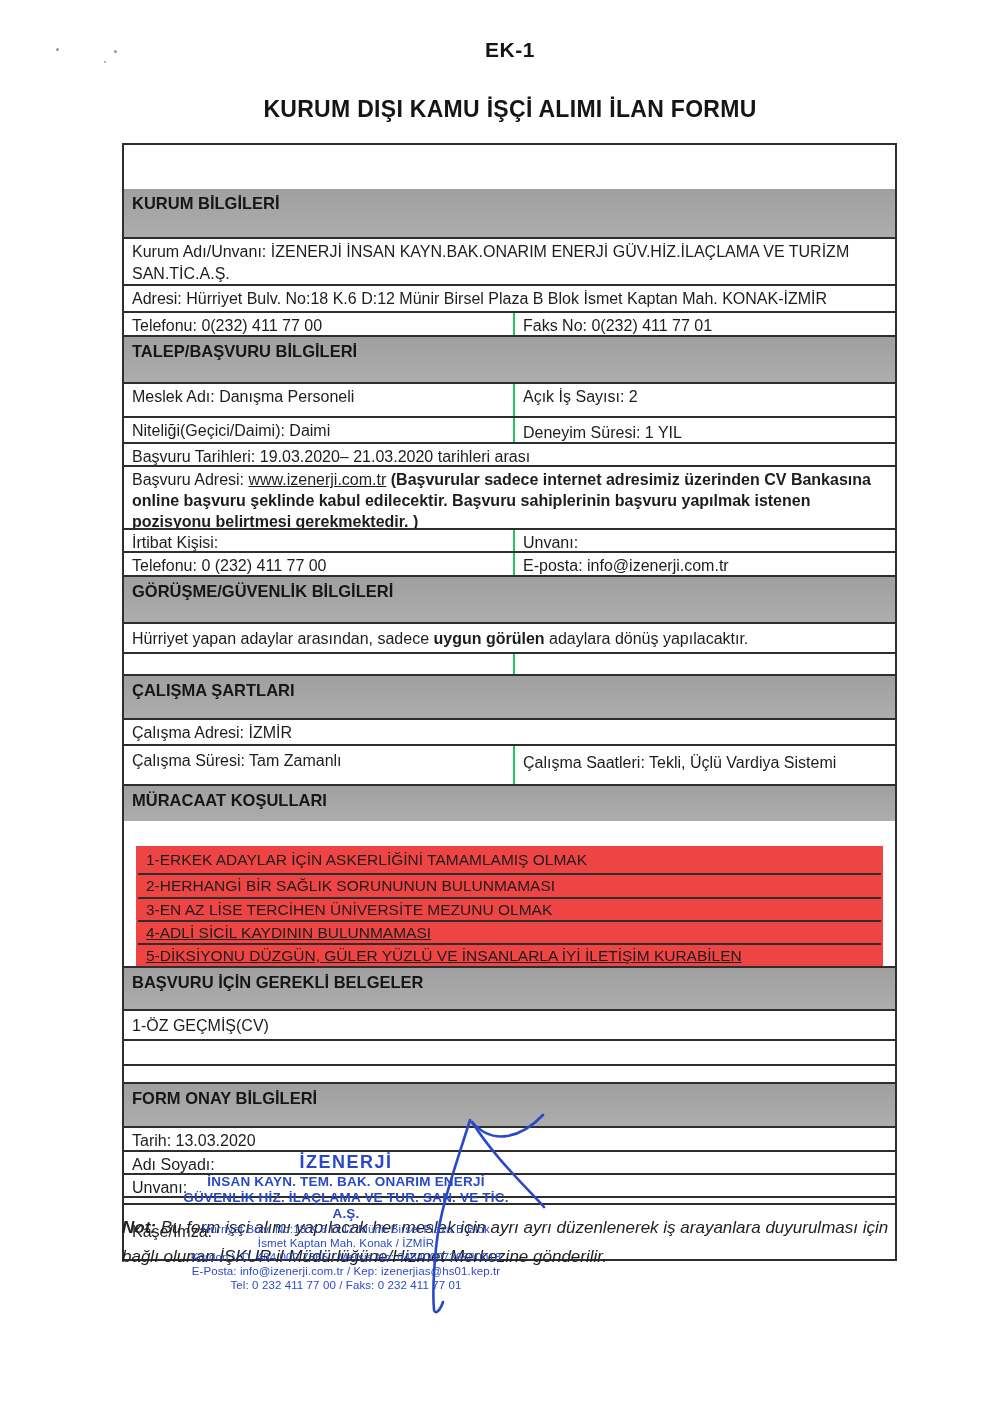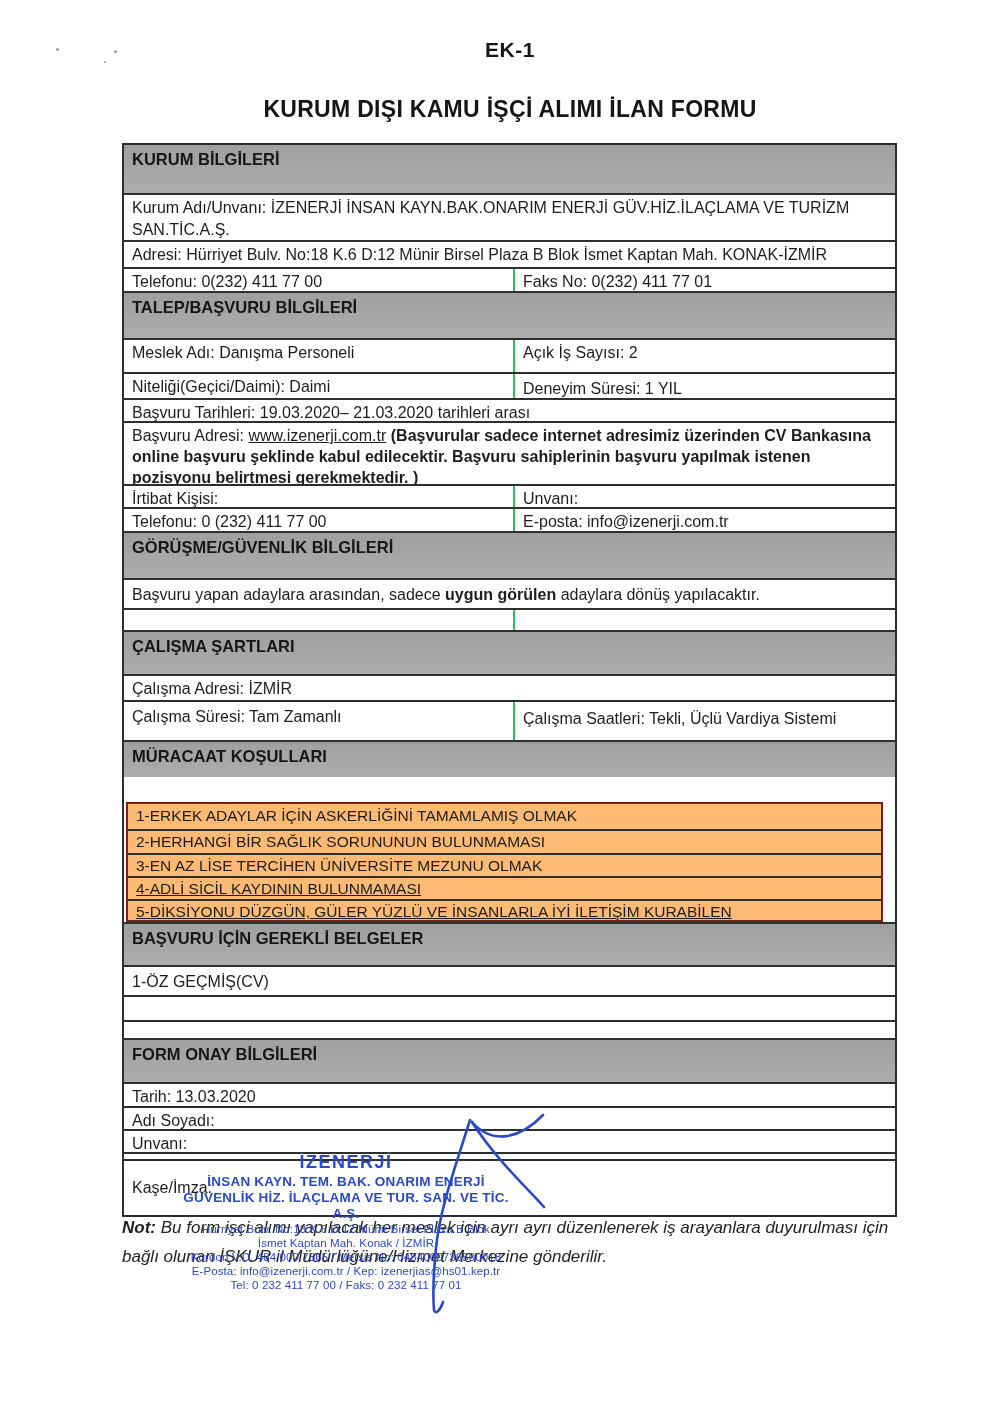--- a/index.html
+++ b/index.html
@@ -20,35 +20,35 @@
   }
 
   .form-table{
     position:absolute;left:122px;top:143px;width:775px;
     border:2px solid #2e2e2e;box-sizing:border-box;background:#fff;
   }
   .row{
     box-sizing:border-box;position:relative;border-top:2px solid #2e2e2e;
     font-size:16px;line-height:21px;padding:2px 8px;overflow:hidden;
   }
-  .row.first{border-top:none;}
+  .row.first{border-top:none;margin-top:44px;}
   .row.gray{
     background:#a8a8a8;font-weight:bold;font-size:16.5px;color:#161616;
     padding-top:4px;
     background-image:linear-gradient(0deg, rgba(255,255,255,.06), rgba(0,0,0,.05));
   }
   .row.cols{display:flex;padding:0;}
   .col-l{width:391px;box-sizing:border-box;border-right:2px solid #22c55e;padding:2px 8px;}
   .col-r{flex:1;padding:2px 8px;}
   .pt4{padding-top:4px;}
   .u{text-decoration:underline;}
   .b{font-weight:bold;}
   .spacer{box-sizing:border-box;border-top:2px solid #2e2e2e;background:#fff;}
   .req-box{
-    box-sizing:border-box;margin:0 12px 0 2px;border:2px solid #7f1d1d;background:#fdba74;
+    box-sizing:border-box;margin:0 12px 0 12px;border:2px solid #ef4444;background:#ef4444;
   }
   .req-row{
     box-sizing:border-box;border-top:2px solid #2e2e2e;font-size:15.5px;
     padding:1px 8px;line-height:20px;white-space:nowrap;overflow:hidden;
   }
   .req-row.first{border-top:none;}
   .note{
     position:absolute;left:122px;top:1213px;width:778px;
     font-style:italic;font-size:17px;line-height:29px;color:#222;
   }
@@ -101,21 +101,21 @@
     <div class="col-l">İrtibat Kişisi:</div>
     <div class="col-r">Unvanı:</div>
   </div>
   <div class="row cols" style="height:24px;">
     <div class="col-l">Telefonu: 0 (232) 411 77 00</div>
     <div class="col-r">E-posta: info@izenerji.com.tr</div>
   </div>
 
   <div class="row gray" style="height:47px;">GÖRÜŞME/GÜVENLİK BİLGİLERİ</div>
   <div class="row pt4" style="height:30px;">
-    <span>Başvuru yapan adaylara arasından, sadece </span><span class="b">uygun görülen</span><span> adaylara dönüş yapılacaktır.</span>
+    <span>Hürriyet yapan adaylar arasından, sadece </span><span class="b">uygun görülen</span><span> adaylara dönüş yapılacaktır.</span>
   </div>
   <div class="row cols" style="height:22px;">
     <div class="col-l"></div>
     <div class="col-r"></div>
   </div>
 
   <div class="row gray" style="height:44px;">ÇALIŞMA ŞARTLARI</div>
   <div class="row" style="height:26px;">Çalışma Adresi: İZMİR</div>
   <div class="row cols" style="height:40px;">
     <div class="col-l pt4" style="padding-top:4px;">Çalışma Süresi: Tam Zamanlı</div>

